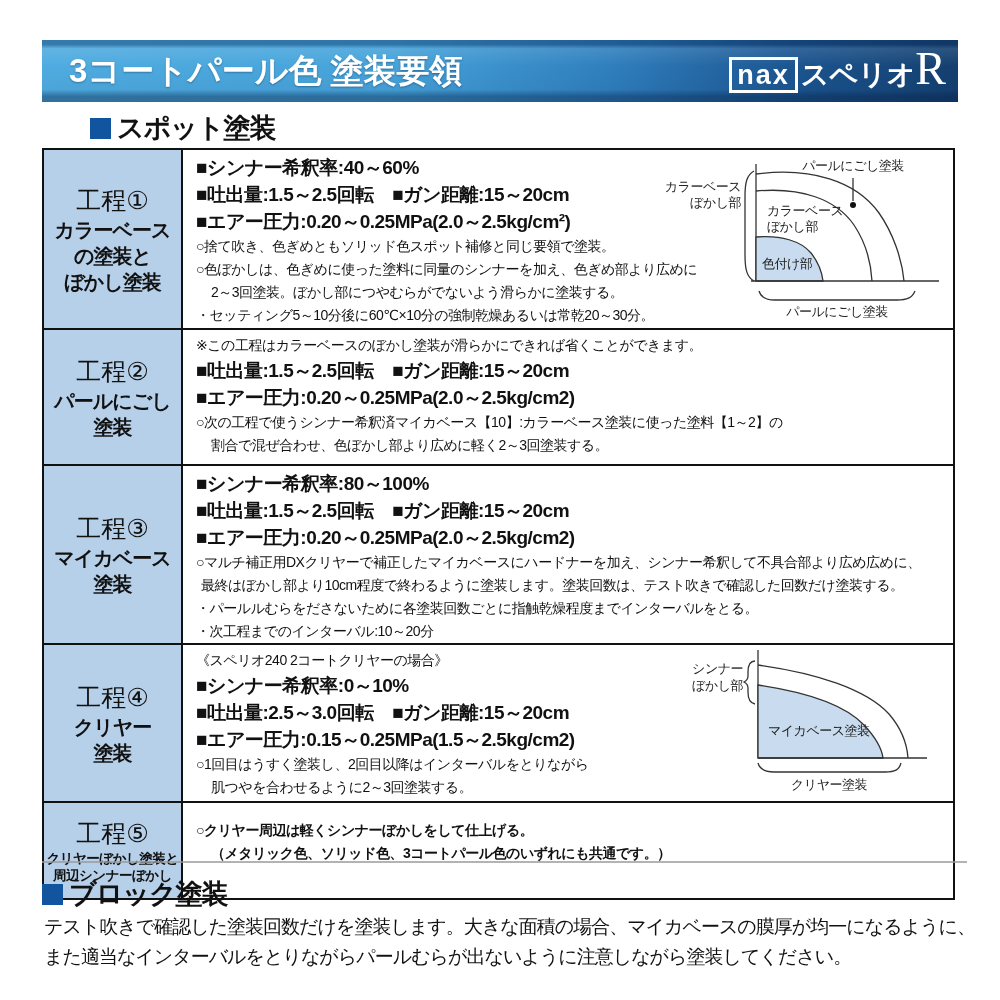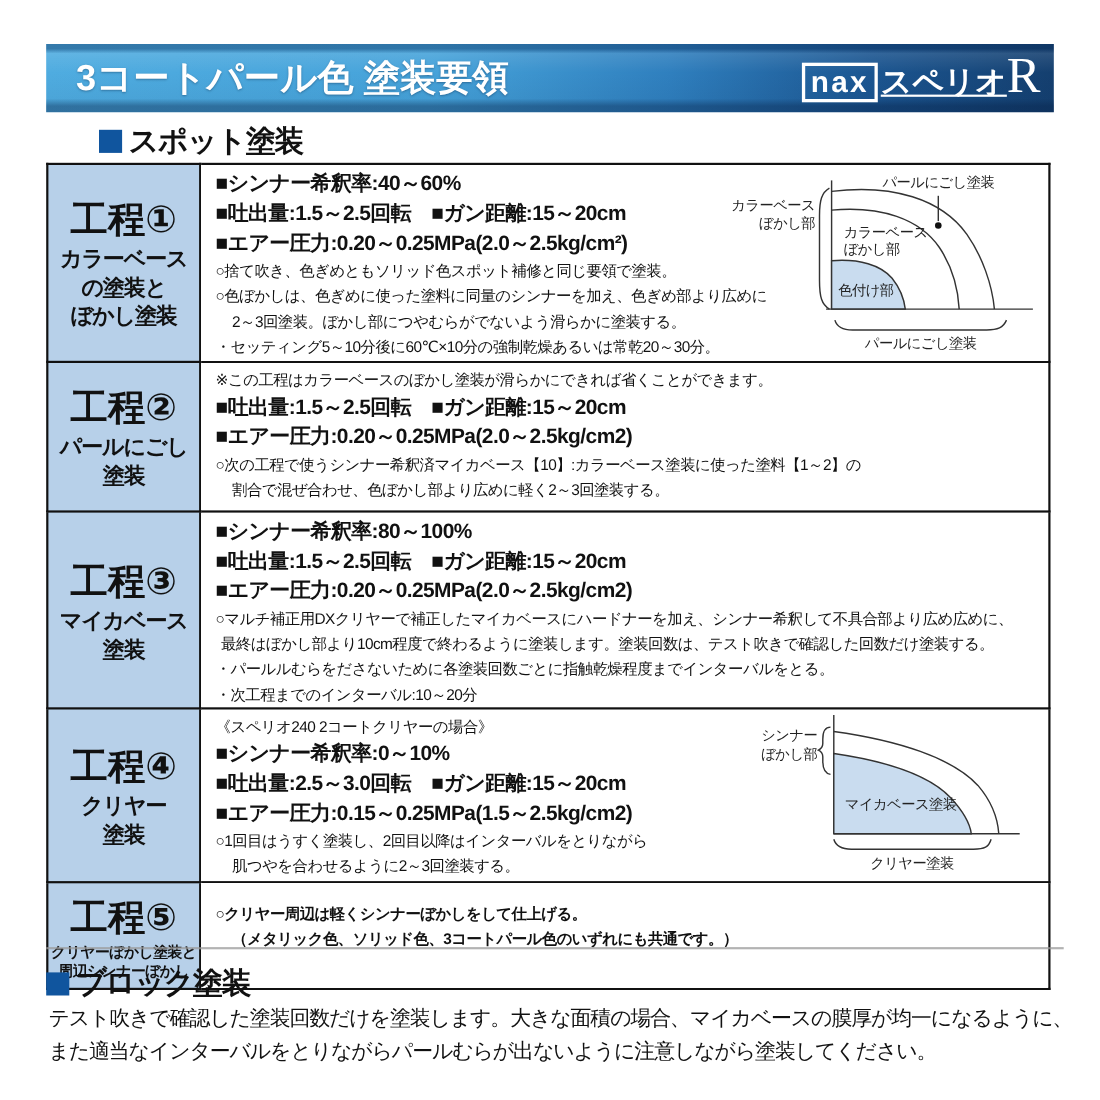--- a/index.html
+++ b/index.html
@@ -23,41 +23,41 @@
   }
   .header-title{
     padding-left:27px;color:#fff;font-weight:bold;font-size:33px;letter-spacing:0px;
     text-shadow:0 1px 2px rgba(0,20,50,.35);white-space:nowrap;
   }
   .brand-logo{display:flex;align-items:baseline;padding-right:12px;white-space:nowrap;justify-content:space-between;}
   .nax-mark{
     display:inline-block;border:3px solid #fff;color:#fff;font-weight:bold;
     font-size:27px;line-height:30px;padding:0 5px;letter-spacing:2px;margin-right:3px;
   }
-  .superio-mark{color:#fff;font-weight:bold;font-size:28px;letter-spacing:0;text-decoration:underline;}
+  .superio-mark{color:#fff;font-weight:bold;font-size:28px;letter-spacing:0;}
   .r-mark{color:#fff;font-family:"Liberation Serif","DejaVu Serif",serif;font-size:46px;line-height:40px;}
 
   
   .section-head{position:absolute;left:42px;display:flex;align-items:center;}
   .section-head .sq{width:21px;height:21px;background:#10559E;margin-right:6px;flex:0 0 auto;}
   .section-head .txt{font-size:27px;font-weight:bold;letter-spacing:-1px;white-space:nowrap;}
   #spot-head{top:110px;padding-left:48px;}
   #block-head{top:876px;}
 
   
   table.proc{
     position:absolute;left:42px;top:148px;width:913px;
     border-collapse:collapse;table-layout:fixed;
   }
   table.proc td{border:2px solid #111;}
   td.stage{
     width:133px;background:#B7D0E9;text-align:center;vertical-align:middle;
     padding:0 2px;
   }
-  .stage-no{font-size:34px;font-weight:bold;letter-spacing:0px;}
+  .stage-no{font-size:25px;font-weight:normal;letter-spacing:0px;}
   .stage-nm{font-size:20px;font-weight:bold;letter-spacing:-1px;line-height:26px;}
   .stage-nm.small{font-size:13.5px;line-height:17px;letter-spacing:-0.5px;}
   td.content{
     vertical-align:top;position:relative;
     padding:4px 8px 0 13px;background:#fff;
   }
   .r1 td{height:174px;} .r2 td{height:130px;} .r3 td{height:171px;}
   .r4 td{height:152px;} .r5 td{height:79px;}
 
   .param{font-size:19px;font-weight:bold;line-height:27px;letter-spacing:-0.5px;white-space:nowrap;}

